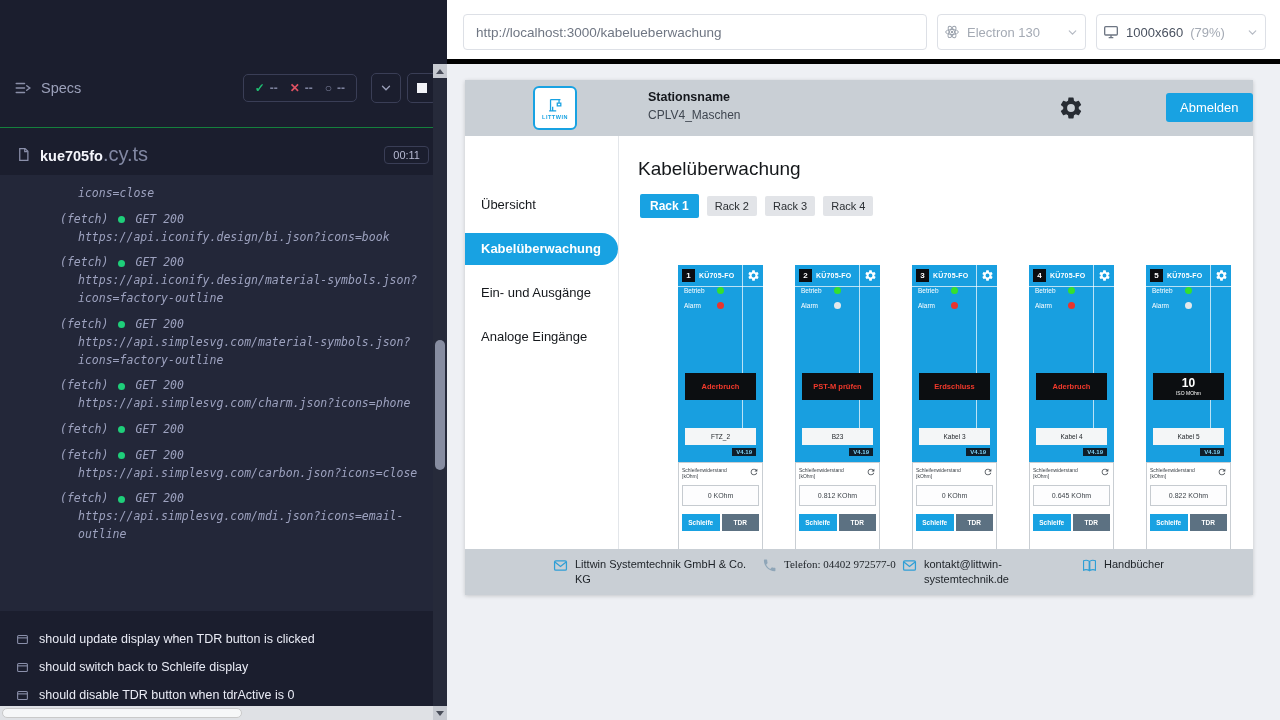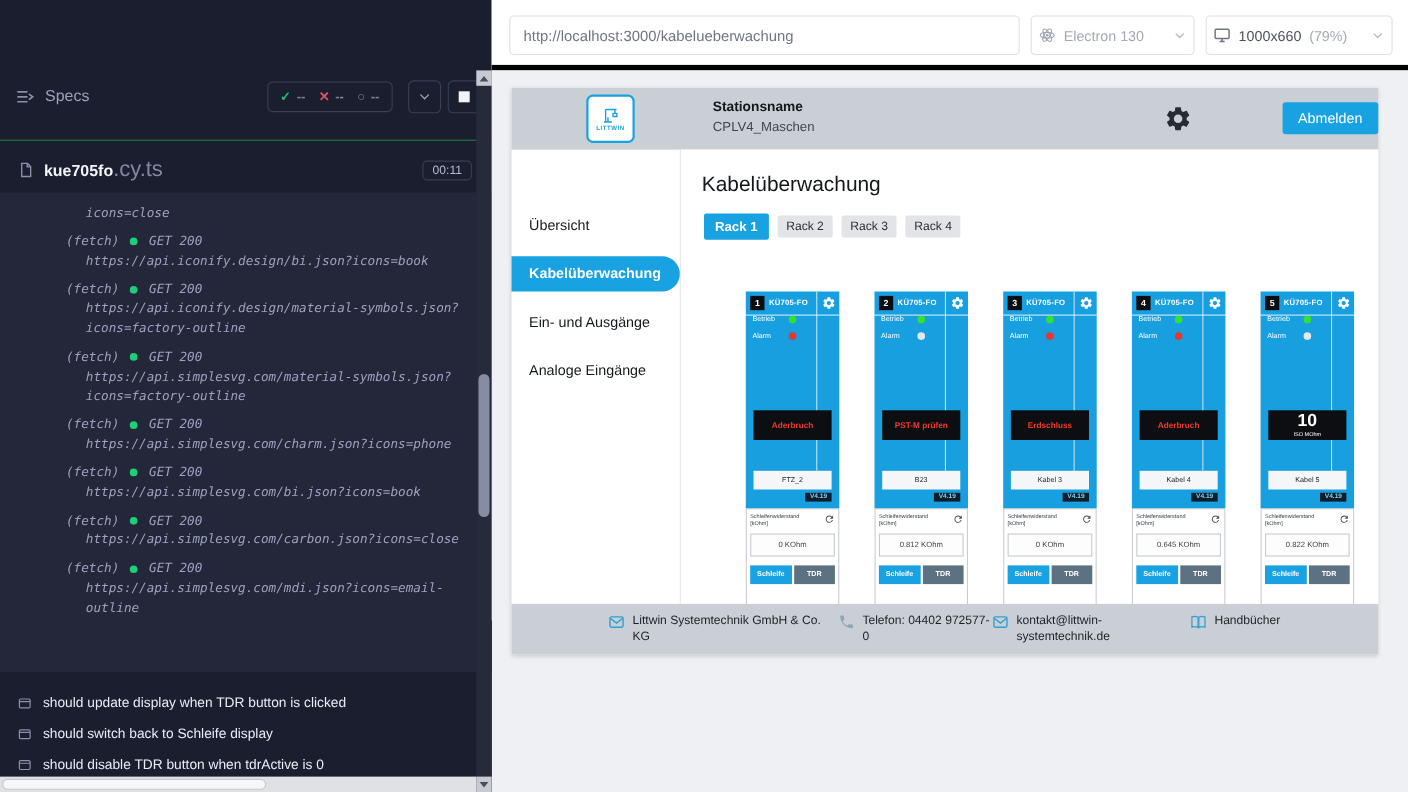--- a/index.html
+++ b/index.html
@@ -104,41 +104,41 @@
   .card-gear { position:absolute; right:3px; top:4px; color:#fff; }
   .led-row { display:flex; align-items:center; justify-content:space-between; width:40px; margin:0 0 8px 6px; }
   .led-row:first-of-type { margin-top:20px; }
   .led-label { font-size:6.5px; }
   .led { width:7px; height:7px; border-radius:50%; background:#e3e8ea; flex:none; }
   .led.green { background:#35e02e; }
   .led.red { background:#e8352e; }
   .status-box { position:absolute; left:7px; top:108px; width:71px; height:27px; background:#0c0e11;
                 display:flex; flex-direction:column; align-items:center; justify-content:center; }
   .status-text { color:#f2392b; font-size:7.5px; font-weight:700; white-space:nowrap; }
-  .status-box.value .status-text { color:#fff; font-size:16px; line-height:1; }
+  .status-box.value .status-text { color:#fff; font-size:12px; line-height:1; }
   .status-sub { color:#fff; font-size:5px; margin-top:1px; }
   .cable-box { position:absolute; left:7px; top:163px; width:71px; height:17px; background:#f4f6f7; color:#23272b;
                font-size:6.5px; display:flex; align-items:center; justify-content:center; }
   .ver-badge { position:absolute; right:7px; top:183px; background:#0f1e2a; color:#7fd3f6; font-size:6px; font-weight:700; padding:1px 4px; }
   .card-panel { background:#fff; border:1px solid #c9ced3; padding:4px 3px; height:110px; }
   .res-row { display:flex; justify-content:space-between; align-items:flex-start; }
   .res-label { font-size:5px; color:#3c4248; line-height:1.25; width:58px; }
   .refresh-ico { color:#4a5056; flex:none; }
   .res-value { margin-top:5px; height:21px; border:1px solid #c6cbd0; background:#fdfdfe; display:flex; align-items:center;
                justify-content:center; font-size:7px; color:#3f454b; }
   .btns { margin-top:8px; display:flex; gap:2px; }
   .cbtn { flex:1; height:17px; color:#fff; font-size:6.5px; font-weight:700; display:flex; align-items:center; justify-content:center; }
   .btn-schleife { background:#18a2e2; }
   .btn-tdr { background:#5c7182; }
 
   
   .app-footer { position:relative; height:46px; background:#c9cfd5; font-size:11px; color:#1c2126; }
   .f-item { position:absolute; top:8px; display:flex; gap:7px; align-items:flex-start; line-height:1.35; }
   .f-item:nth-child(1) { left:88px; width:200px; }
-  .f-item:nth-child(2) { left:297px; width:140px; }
+  .f-item:nth-child(2) { left:297px; width:140px;font-family:Liberation Serif, serif; }
   .f-item:nth-child(3) { left:437px; width:128px; }
   .f-item:nth-child(4) { left:617px; }
   .f-item:nth-child(1) .f-text { width:172px; }
   .f-item:nth-child(2) .f-text { width:118px; }
   .f-item:nth-child(3) .f-text { width:103px; }
   .f-ico { flex:none; margin-top:1px; }
   .c-blue { color:#2f9fd6; }
   .c-gray { color:#8fa6b8; }
 
   svg.i { display:block; }
@@ -273,21 +273,20 @@
           </div>
           <div class="url">https://api.simplesvg.com/charm.json?icons=phone</div>
         </div>
 
         <div class="entry">
           <div class="l1">
             <span class="method">(fetch)</span>
             <span class="dot"></span>
             <span class="status">GET 200</span>
           </div>
-          <div class="url">https://api.simplesvg.com/bi.json?icons=book</div>
         </div>
 
         <div class="entry">
           <div class="l1">
             <span class="method">(fetch)</span>
             <span class="dot"></span>
             <span class="status">GET 200</span>
           </div>
           <div class="url">https://api.simplesvg.com/carbon.json?icons=close</div>
         </div>

